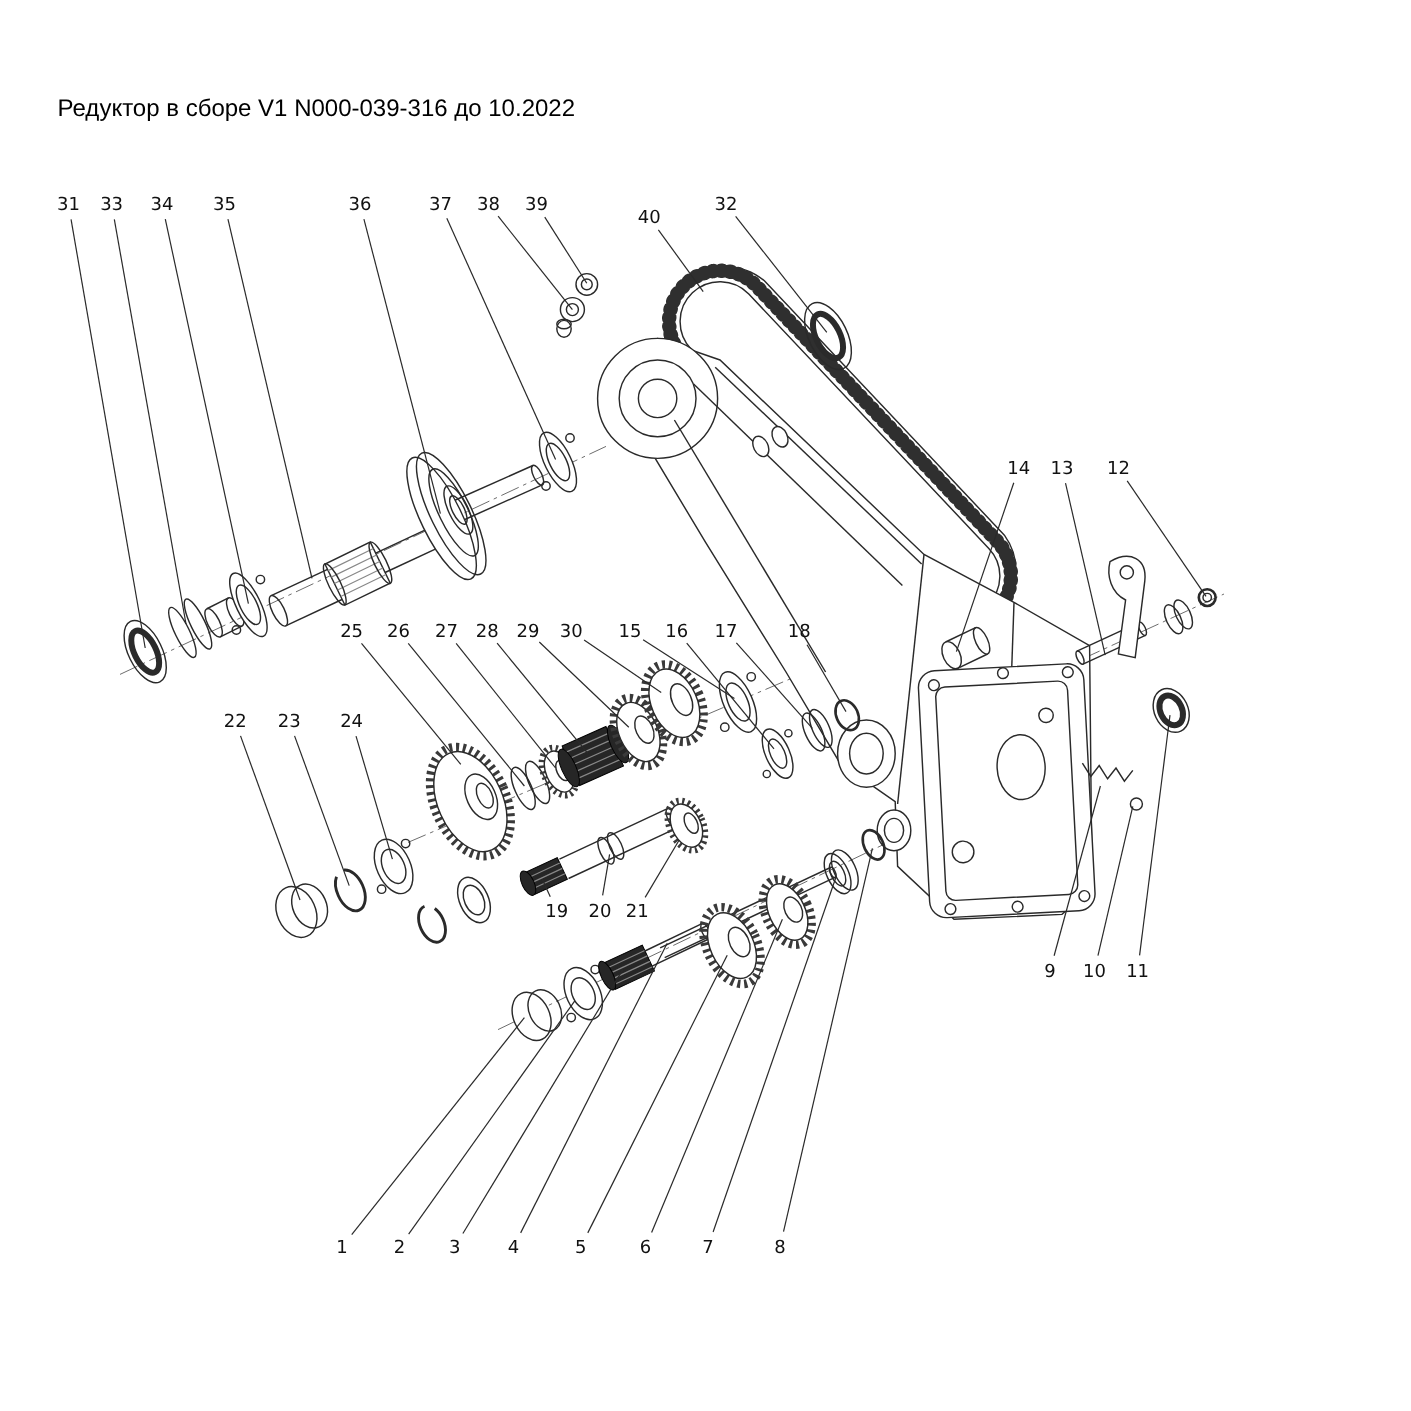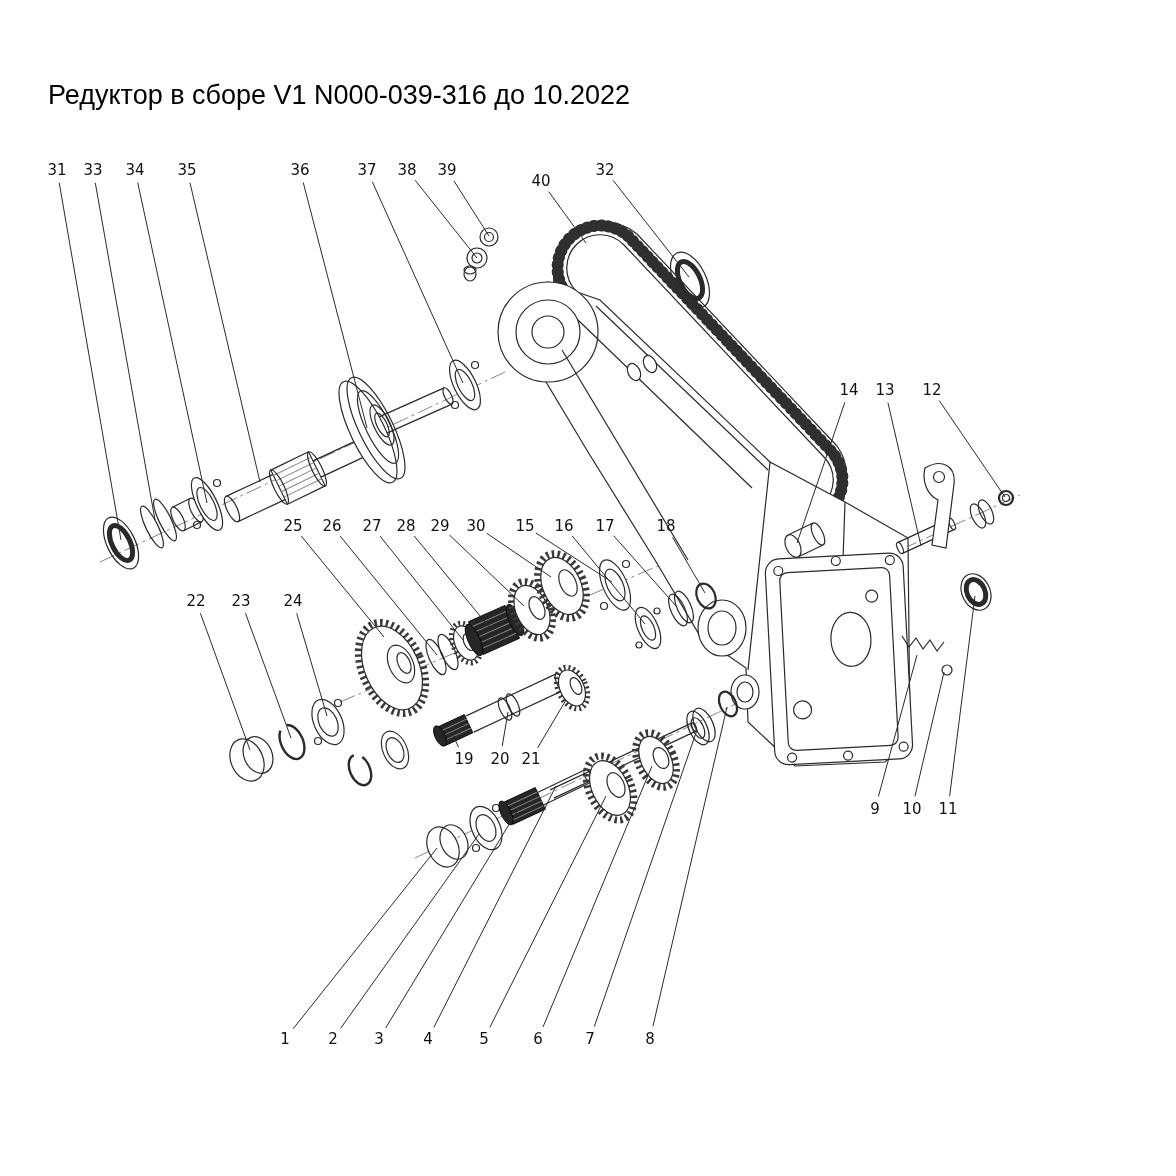--- a/index.html
+++ b/index.html
@@ -1,18 +1,18 @@
 <!DOCTYPE html>
 <html><head>
 <meta charset="utf-8">
 <style>
   html,body{margin:0;padding:0;background:#fff;}
   #stage{position:relative;width:1176px;height:1176px;background:#fff;overflow:hidden;
          font-family:"Liberation Sans",sans-serif;}
-  #title{position:absolute;left:48px;top:80px;font-size:27px;color:#000;white-space:nowrap;}
+  #title{position:absolute;left:48px;top:80px;font-size:20px;color:#000;white-space:nowrap;}
   svg{position:absolute;left:0;top:0;}
   .ln{fill:none;stroke:#2a2a2a;stroke-width:1.2;}
   .fw{fill:#fff;stroke:#2a2a2a;stroke-width:1.2;}
   .bold{fill:none;stroke:#2a2a2a;stroke-width:5;}
   .thick{fill:none;stroke:#2a2a2a;stroke-width:2.2;}
   .teeth{fill:none;stroke:#3a3a3a;stroke-width:7;stroke-dasharray:2.5 3.2;}
   .teeth-sm{fill:none;stroke:#3a3a3a;stroke-width:5;stroke-dasharray:2 2.8;}
   .chain-dots{fill:none;stroke:#2f2f2f;stroke-width:12;stroke-dasharray:1 6.2;stroke-linecap:round;}
   .axis line{stroke:#666;stroke-width:.8;stroke-dasharray:16 4 3 4;}
   .clip{fill:none;stroke:#2a2a2a;stroke-width:2.4;stroke-dasharray:62 9;}

